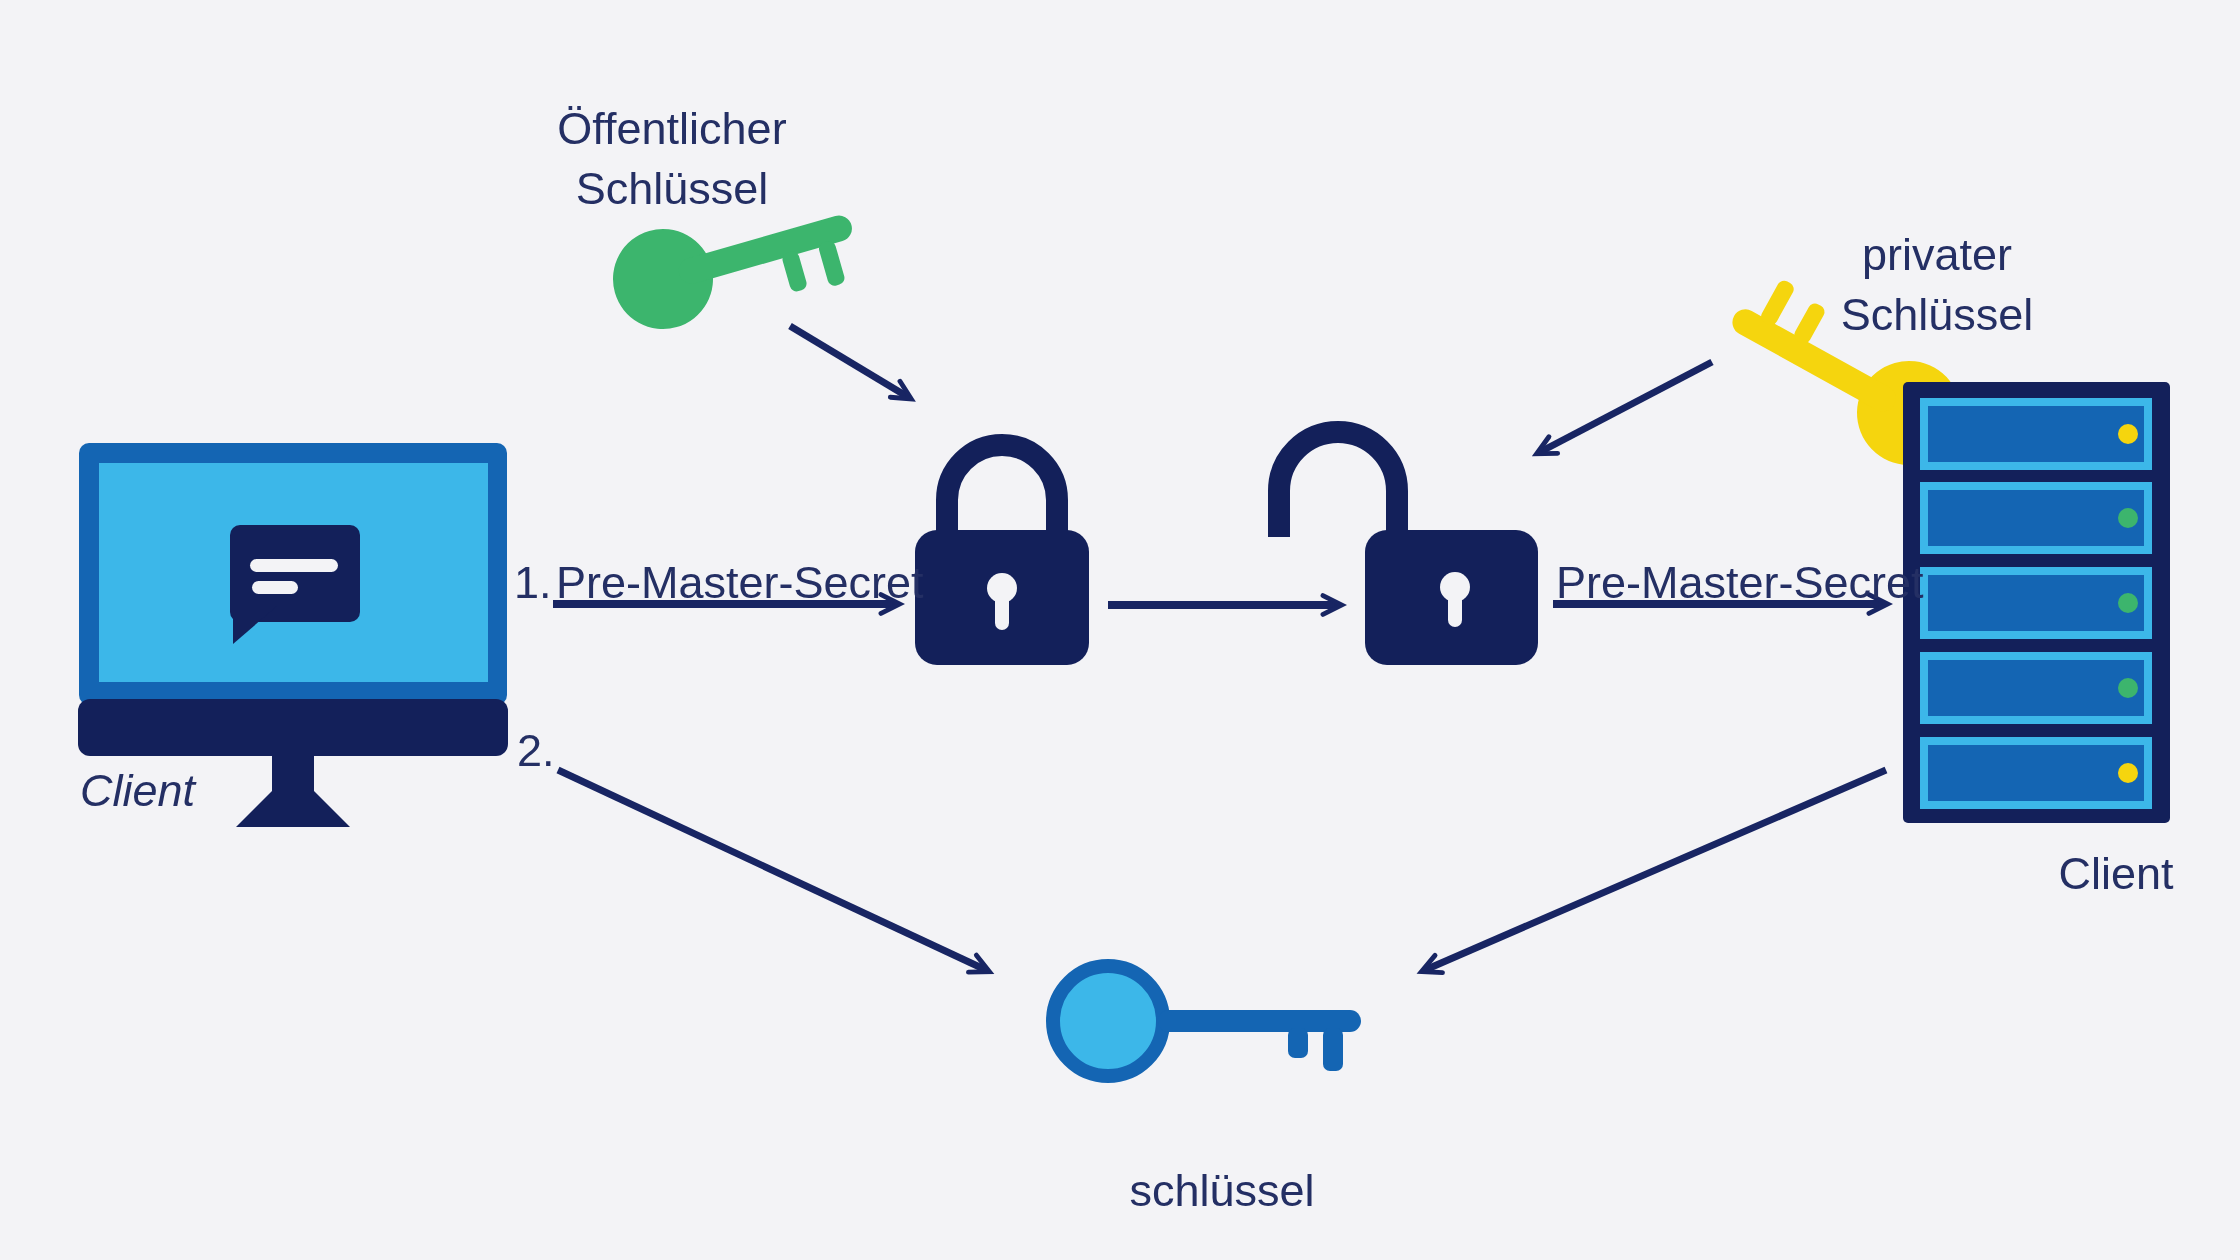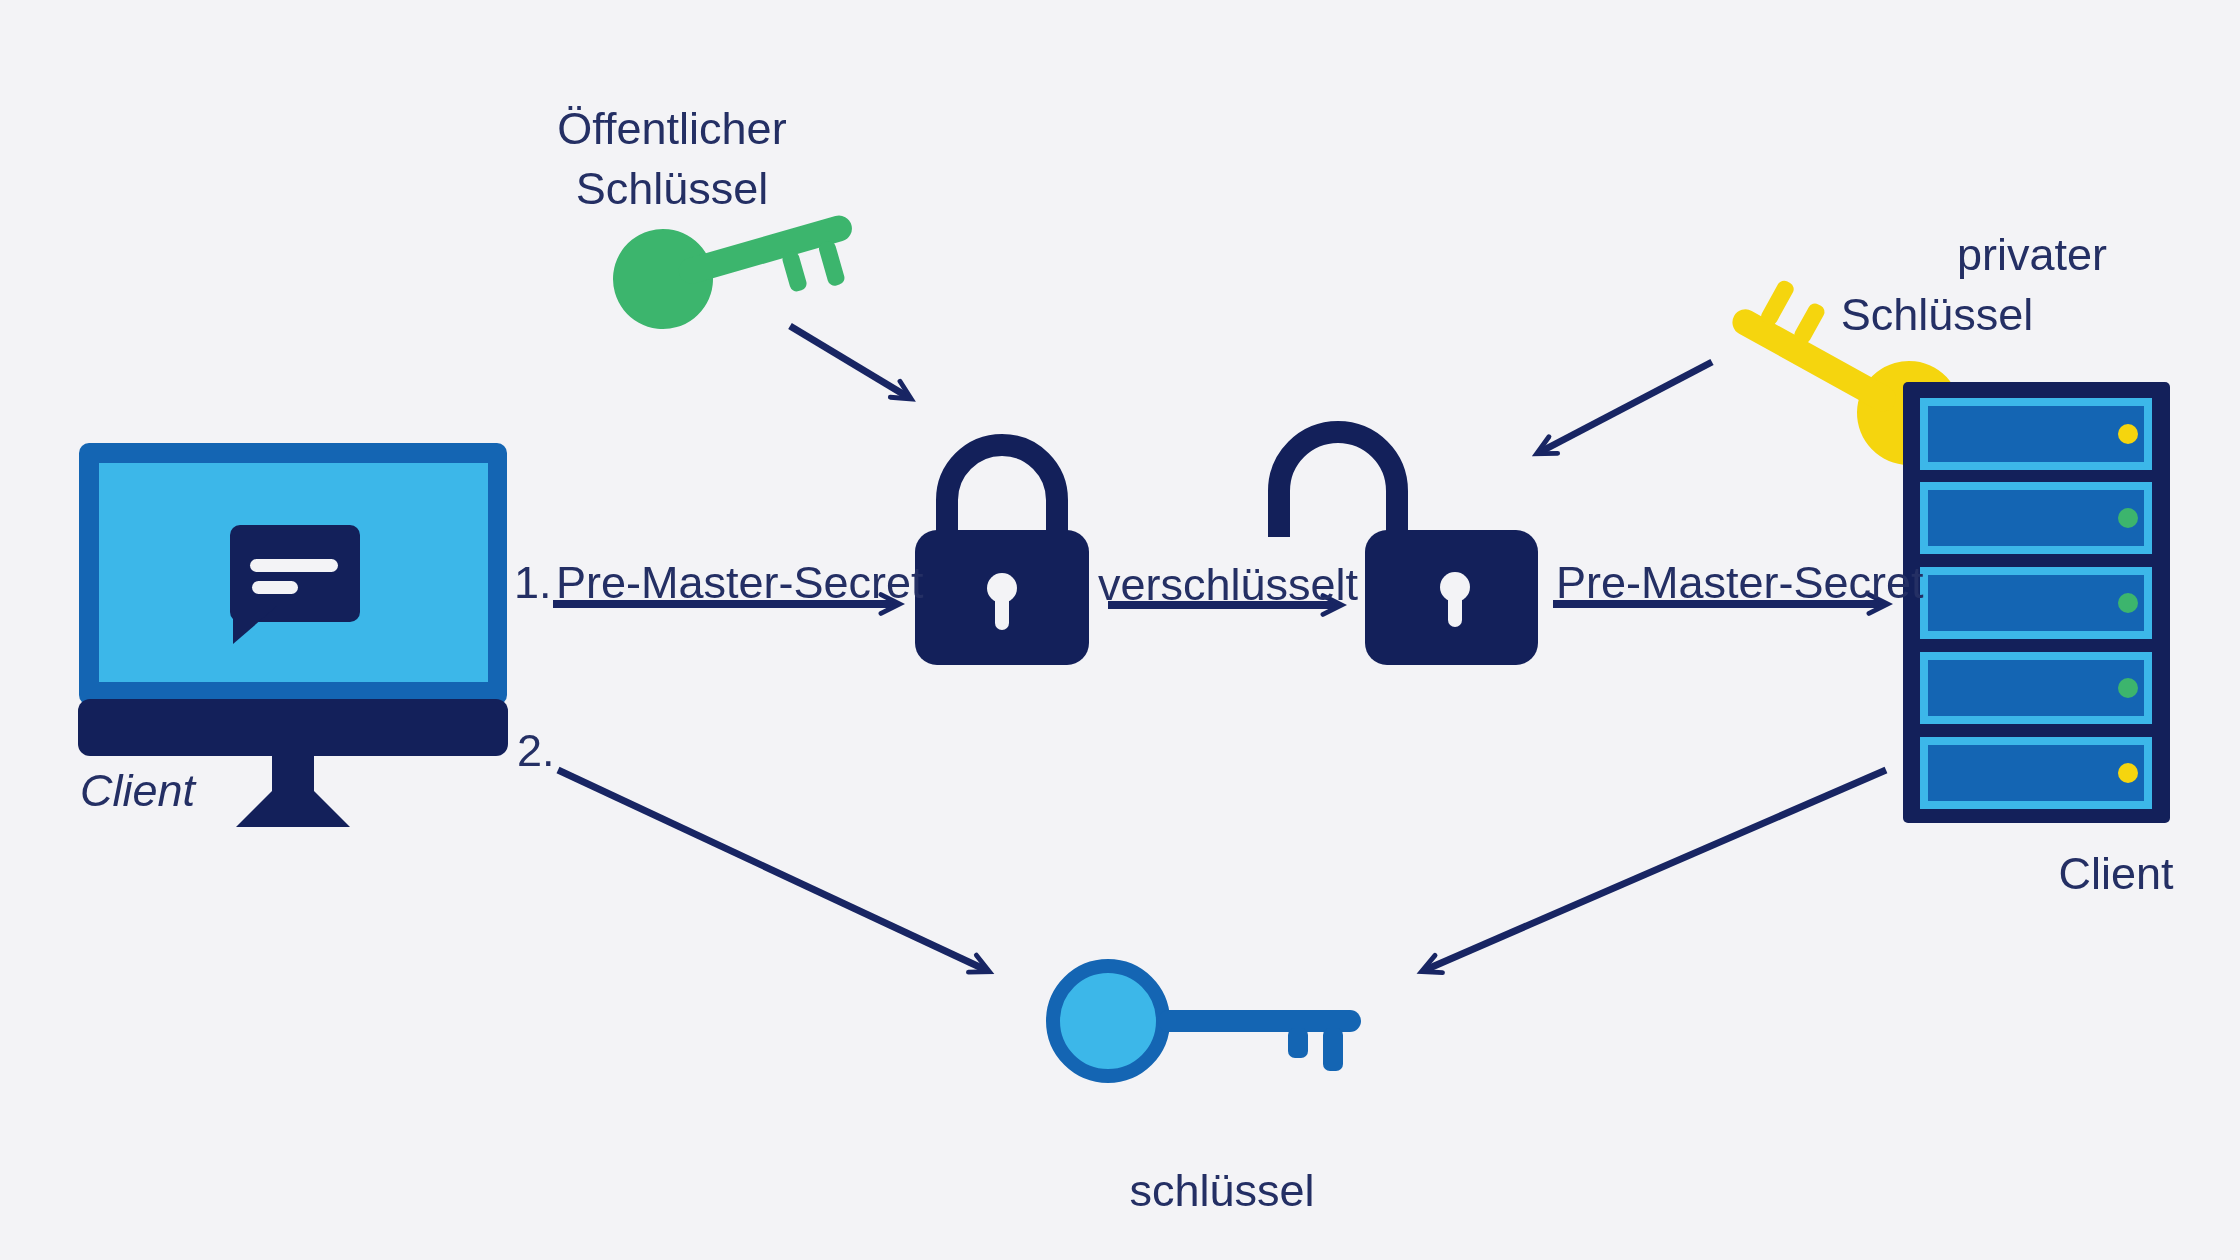--- a/index.html
+++ b/index.html
@@ -127,31 +127,30 @@
       <line x1="790" y1="326" x2="908" y2="397" stroke-width="7" marker-end="url(#ah)"></line>
       <line x1="1712" y1="362" x2="1540" y2="452" stroke-width="7" marker-end="url(#ah)"></line>
       <line x1="558" y1="770" x2="986" y2="970" stroke-width="7" marker-end="url(#ah)"></line>
       <line x1="1886" y1="770" x2="1425" y2="970" stroke-width="7" marker-end="url(#ah)"></line>
     </g>
   </svg>
 
   <div class="lbl center" style="left:502px;top:100px;width:340px;">Öffentlicher</div>
   <div class="lbl center" style="left:502px;top:160px;width:340px;">Schlüssel</div>
 
-  <div class="lbl center" style="left:1767px;top:226px;width:340px;text-align:right;">privater</div>
+  <div class="lbl center" style="left:1767px;top:226px;width:340px;">privater</div>
   <div class="lbl center" style="left:1767px;top:286px;width:340px;">Schlüssel</div>
 
   <div class="lbl" style="left:80px;top:762px;font-style:italic;">Client</div>
 
   <div class="lbl center" style="left:1996px;top:845px;width:240px;">Client</div>
 
   <div class="lbl" style="left:514px;top:554px;">1.</div>
   <div class="lbl" style="left:556px;top:554px;">Pre-Master-Secret</div>
 
-  <div class="lbl center" style="left:1078px;top:556px;width:300px;">verschlüsselt</div>
 
   <div class="lbl" style="left:1556px;top:554px;">Pre-Master-Secret</div>
 
   <div class="lbl" style="left:517px;top:722px;">2.</div>
 
   <div class="lbl center" style="left:1052px;top:1162px;width:340px;">schlüssel</div>
 
 </div>
 
 </body></html>

